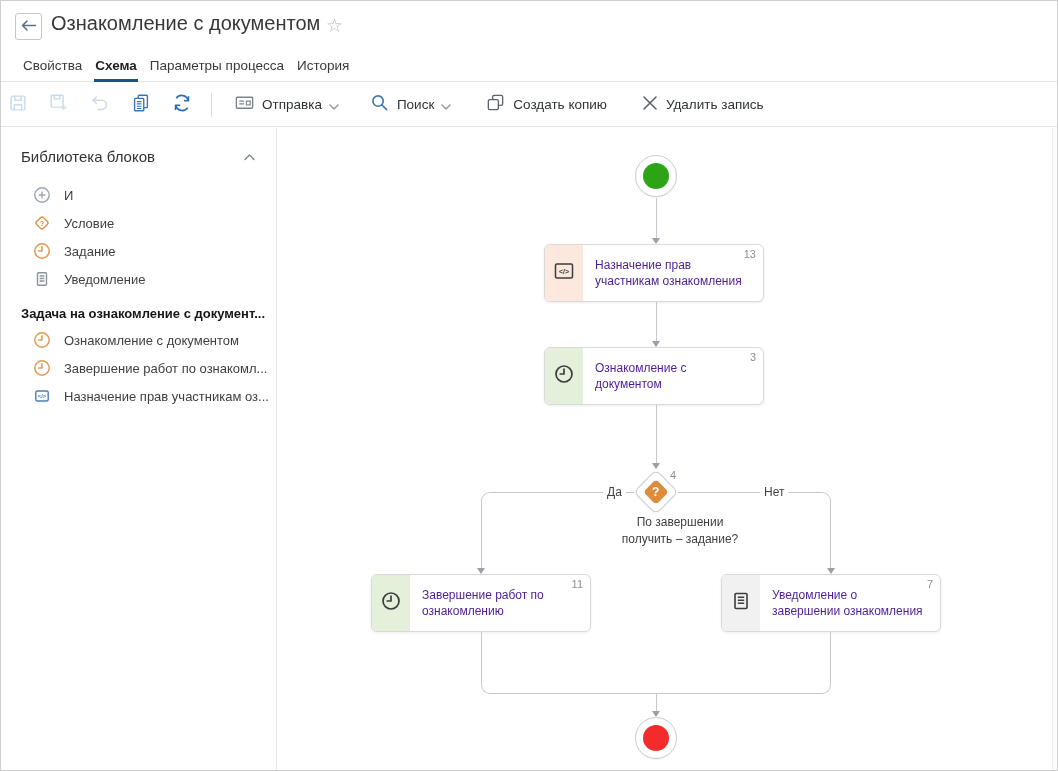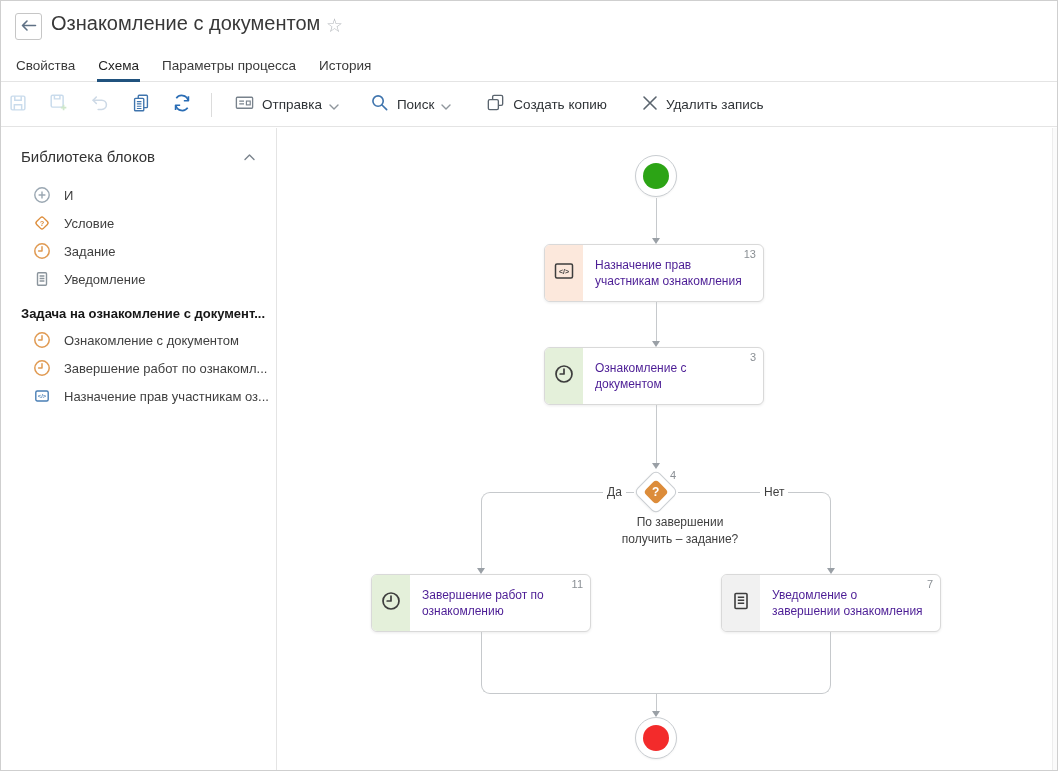--- a/index.html
+++ b/index.html
@@ -7,23 +7,23 @@
   body { font-family:"Liberation Sans", sans-serif; color:#333; }
   .app { position:relative; width:1058px; height:771px; background:#fff; border:1px solid #cfcfcf; overflow:hidden; }
 
   
   .hdr { position:absolute; top:0; left:0; right:0; height:55px; background:#fff; }
   .back-btn { position:absolute; left:14px; top:12px; width:27px; height:27px; border:1px solid #c6c6c6; border-radius:3px; background:#fff; display:flex; align-items:center; justify-content:center; cursor:pointer; }
   .page-title { position:absolute; left:50px; top:11px; font-size:20px; color:#383838; white-space:nowrap; }
   .fav-star { position:absolute; left:325px; top:13px; font-size:19px; color:#b3b7bb; cursor:pointer; }
 
   
-  .tabs { position:absolute; top:55px; left:0; right:0; height:26px; display:flex; gap:21px; padding-left:14px; border-bottom:1px solid #e4e4e4; }
+  .tabs { position:absolute; top:55px; left:0; right:0; height:26px; display:flex; gap:11px; padding-left:21px; border-bottom:1px solid #e4e4e4; }
   .tab { position:relative; font-size:13.5px; color:#3a3a3a; padding:2px 1px 0; cursor:pointer; white-space:nowrap; }
-  .tab.active { color:#1f1f1f; font-weight:normal; }
+  .tab.active { color:#1f1f1f; font-weight:bold; }
   .tab.active::after { content:""; position:absolute; left:0; right:0; bottom:-1px; height:3px; background:#20527e; }
 
   
   .toolbar { position:absolute; top:82px; left:0; right:0; height:44px; border-bottom:1px solid #e4e4e4; display:flex; align-items:center; padding-left:5px; }
   .tb-icon { width:24px; height:24px; margin-right:17px; display:flex; align-items:center; justify-content:center; cursor:pointer; flex:0 0 auto; }
   .tb-icon.disabled { cursor:default; }
   .tb-sep { width:1px; height:24px; background:#dcdcdc; margin:0 6px 0 0; }
   .tb-group { display:flex; align-items:center; gap:7px; margin-left:16px; cursor:pointer; }
   .tb-label { font-size:13.5px; color:#2f3337; white-space:nowrap; }
   .gap28 { margin-left:30px;justify-content:center; } .gap30 { margin-left:34px; }

